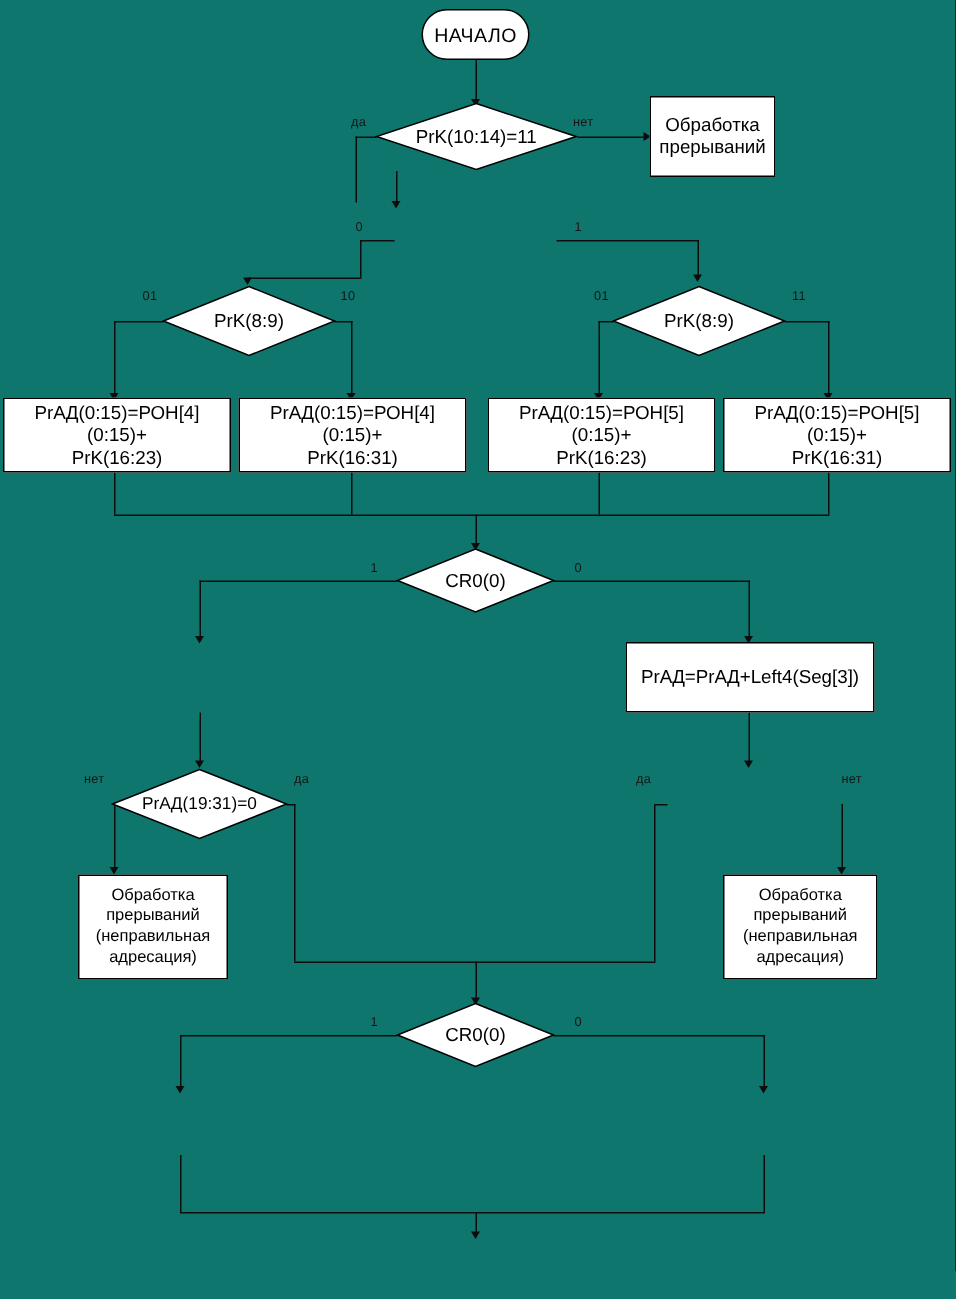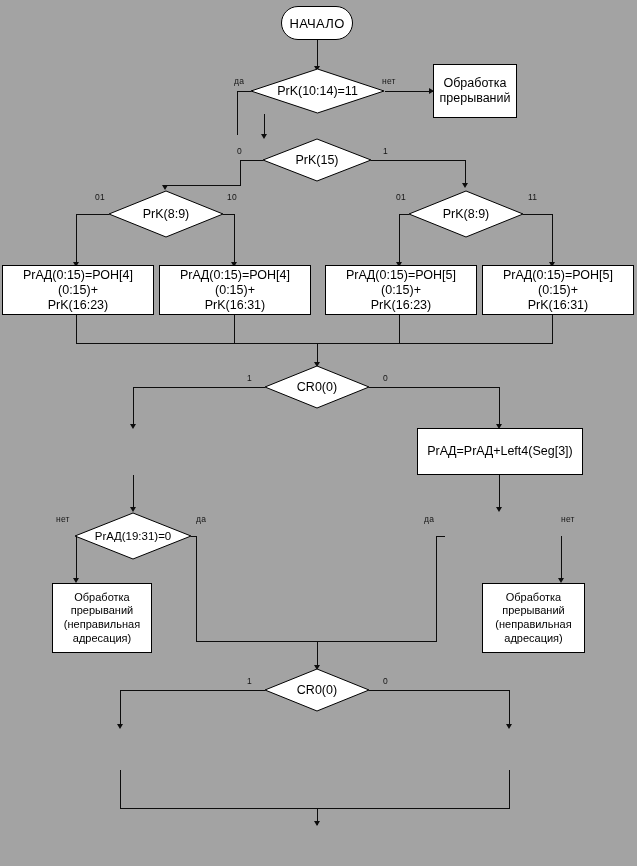--- a/index.html
+++ b/index.html
@@ -4,21 +4,21 @@
 <style>
   html, body {
     margin: 0;
     padding: 0;
     background: #000000;
   }
   #canvas {
     position: relative;
     width: 637px;
     height: 866px;
-    background: #a3a3a3;
+    background: #0f766e;
     font-family: "Liberation Sans", sans-serif;
     overflow: hidden;
   }
 
   
   .node {
     position: absolute;
     box-sizing: border-box;
     display: flex;
     align-items: center;
@@ -136,26 +136,20 @@
   <div class="edge-label" style="left:234px; top:76px;">да</div>
 
   <div class="line v" style="left:264px; top:114px; height:22px;"></div>
   <div class="arrow down" style="left:261px; top:134px;"></div>
 
   <div class="node process" style="left:433px; top:64px; width:84px; height:54px; flex-direction:column;">
     <span style="white-space:pre-line;">Обработка
 прерываний</span>
   </div>
 
-  <div class="node decision" style="left:262px; top:138px; width:110px; height:44px;">
-    <svg viewBox="0 0 110 44" preserveAspectRatio="none">
-      <polygon points="55,1 109,22 55,43 1,22" fill="#ffffff" stroke="#000000" stroke-width="1"></polygon>
-    </svg>
-    <span class="dec-label">PrK(15)</span>
-  </div>
 
   <div class="line h" style="left:240px; top:160px; width:23px;"></div>
   <div class="line v" style="left:240px; top:160px; height:25px;"></div>
   <div class="edge-label" style="left:237px; top:146px;">0</div>
 
   <div class="line h" style="left:371px; top:160px; width:95px;"></div>
   <div class="line v" style="left:465px; top:160px; height:25px;"></div>
   <div class="arrow down" style="left:462px; top:183px;"></div>
   <div class="edge-label" style="left:383px; top:146px;">1</div>
 

